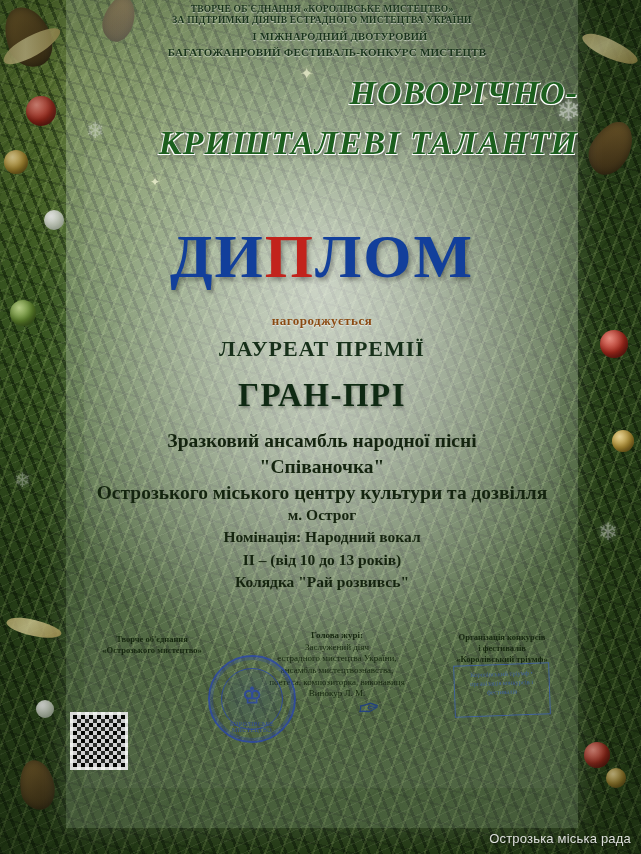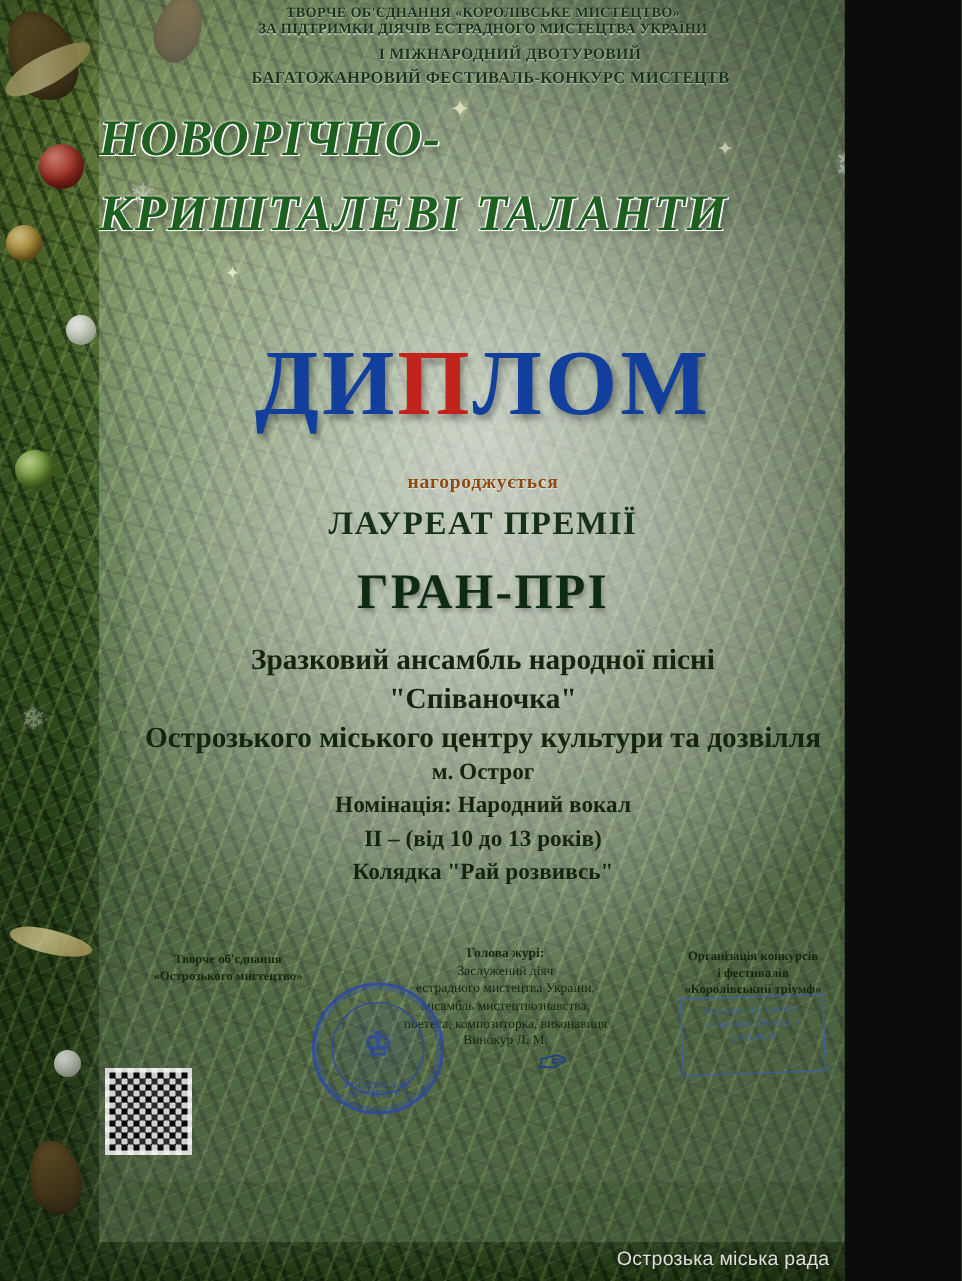--- a/index.html
+++ b/index.html
@@ -2,21 +2,21 @@
 <html><head>
 <meta charset="utf-8">
 <style>
   html, body {
     margin: 0;
     padding: 0;
     background: #0c0c0c;
   }
   #shot {
     position: relative;
-    width: 563px;
+    width: 641px;
     height: 854px;
     overflow: hidden;
     font-family: "Liberation Serif", serif;
     background: #2d4f1f;
   }
 
   
   .photo-bg {
     position: absolute;
     inset: 0;
@@ -118,21 +118,21 @@
   }
   .hdr1 { top: 4px;  font-size: 9.5px; }
   .hdr2 { top: 15px; font-size: 9.5px; }
   .hdr3 { top: 31px; font-size: 10.5px; margin-left: 36px; }
   .hdr4 { top: 46px; font-size: 11px; padding-left: 10px; }
 
   
   .fest {
     position:absolute;
     left:0; right:0;
-    text-align:left;
+    text-align:right;
     font-family: "Liberation Serif", serif;
     font-weight: bold;
     font-style: italic;
     color: #1c5f1e;
     letter-spacing: 1px;
     text-shadow:
       0 0 2px #ffffff,
       1px 1px 0 #ffffff,
       -1px 1px 0 #ffffff,
       2px 3px 5px rgba(0,0,0,.35);

